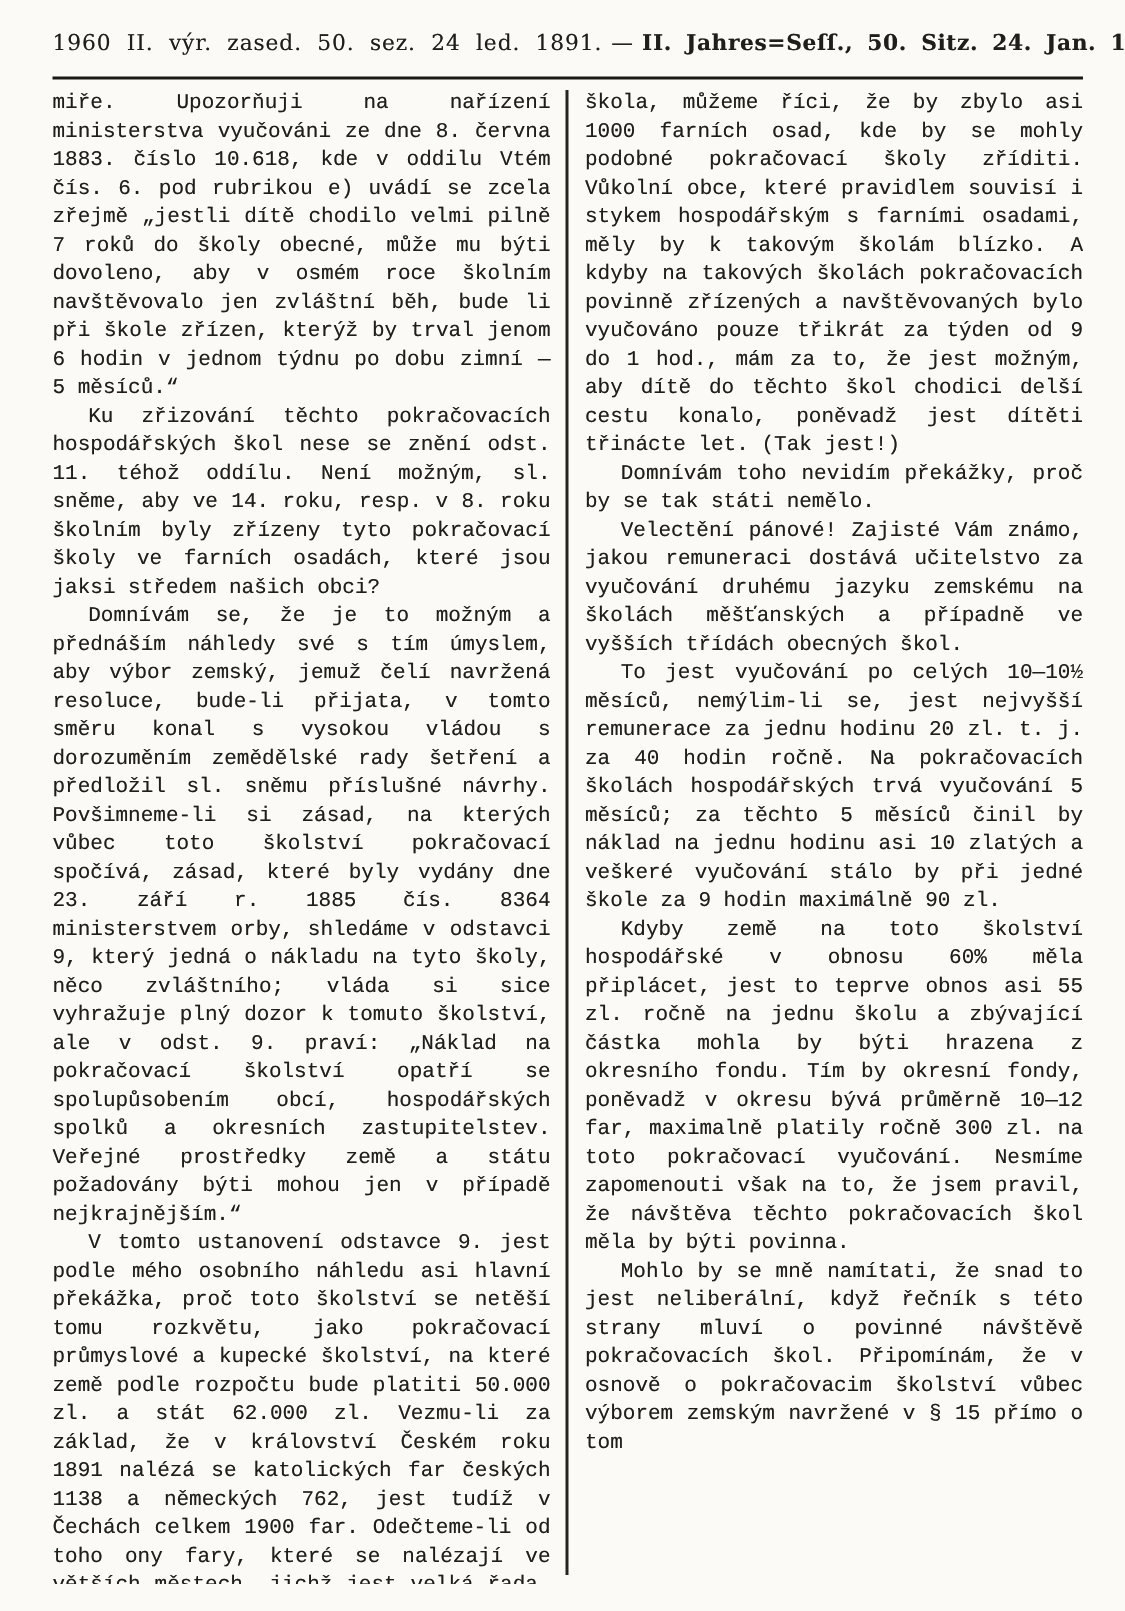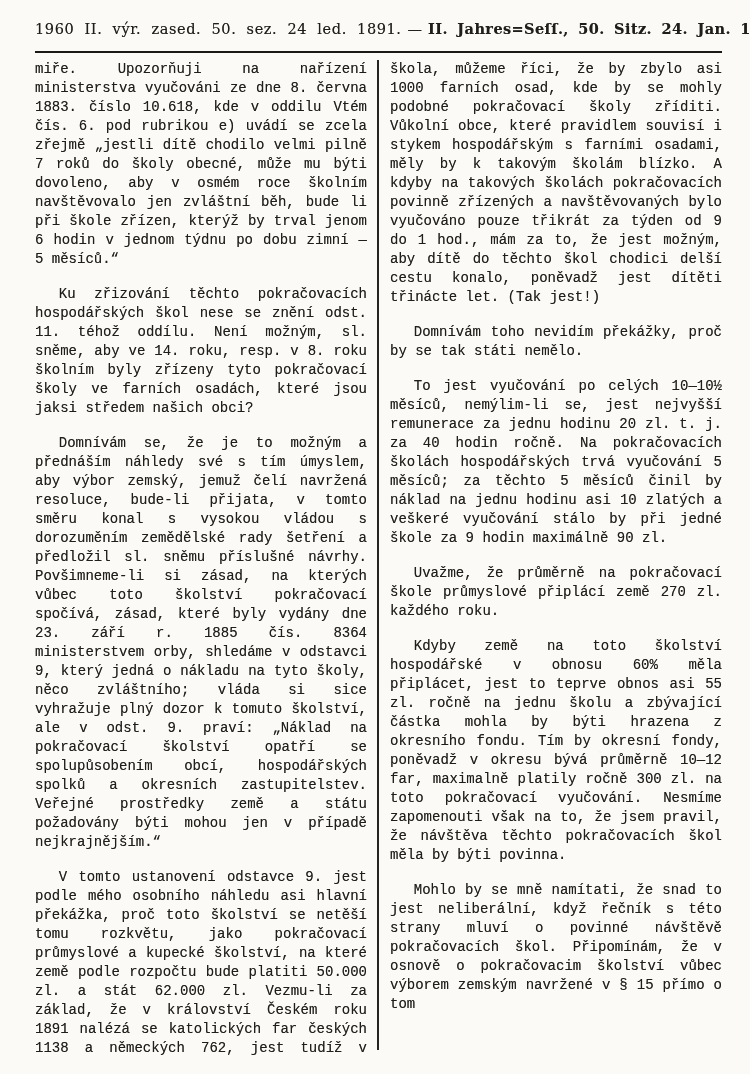--- a/index.html
+++ b/index.html
@@ -41,21 +41,21 @@
     font-family:Liberation Mono, monospace;
   }
   .col-left  { padding-right:10px; }
   .col-right { padding-left:11px; }
   .col-divider {
     flex:0 0 2px;
     background:#262421;
     height:990px;
   }
   .col p { margin:0; }
-  .col p.indent { text-indent:1.7em;margin-top:16px; }
+  .col p.indent { text-indent:1.7em; }
   
   .col, .running-header { text-shadow:0 0 0.35px rgba(32,30,27,0.55); }
 </style>
 </head>
 <body>
 
 <div class="page">
 
   <div class="running-header">
     <span class="hdr-czech">1960 II. výr. zased. 50. sez. 24 led. 1891.</span>
@@ -72,21 +72,21 @@
       <p class="indent">Ku zřizování těchto pokračovacích hospodářských škol nese se znění odst. 11. téhož oddílu. Není možným, sl. sněme, aby ve 14. roku, resp. v 8. roku školním byly zřízeny tyto pokračovací školy ve farních osadách, které jsou jaksi středem našich obci?</p>
       <p class="indent">Domnívám se, že je to možným a přednáším náhledy své s tím úmyslem, aby výbor zemský, jemuž čelí navržená resoluce, bude-li přijata, v tomto směru konal s vysokou vládou s dorozuměním zemědělské rady šetření a předložil sl. sněmu příslušné návrhy. Povšimneme-li si zásad, na kterých vůbec toto školství pokračovací spočívá, zásad, které byly vydány dne 23. září r. 1885 čís. 8364 ministerstvem orby, shledáme v odstavci 9, který jedná o nákladu na tyto školy, něco zvláštního; vláda si sice vyhražuje plný dozor k tomuto školství, ale v odst. 9. praví: „Náklad na pokračovací školství opatří se spolupůsobením obcí, hospodářských spolků a okresních zastupitelstev. Veřejné prostředky země a státu požadovány býti mohou jen v případě nejkrajnějším.“</p>
       <p class="indent">V tomto ustanovení odstavce 9. jest podle mého osobního náhledu asi hlavní překážka, proč toto školství se netěší tomu rozkvětu, jako pokračovací průmyslové a kupecké školství, na které země podle rozpočtu bude platiti 50.000 zl. a stát 62.000 zl. Vezmu-li za základ, že v království Českém roku 1891 nalézá se katolických far českých 1138 a německých 762, jest tudíž v Čechách celkem 1900 far. Odečteme-li od toho ony fary, které se nalézají ve větších městech, jichž jest velká řada, odečteme-li fary tam, kde jest zimní rolnická aneb střední hospodářská</p>
     </div>
 
     <div class="col-divider"></div>
 
     <div class="col col-right">
       <p>škola, můžeme říci, že by zbylo asi 1000 farních osad, kde by se mohly podobné pokračovací školy zříditi. Vůkolní obce, které pravidlem souvisí i stykem hospodářským s farními osadami, měly by k takovým školám blízko. A kdyby na takových školách pokračovacích povinně zřízených a navštěvovaných bylo vyučováno pouze třikrát za týden od 9 do 1 hod., mám za to, že jest možným, aby dítě do těchto škol chodici delší cestu konalo, poněvadž jest dítěti třinácte let. (Tak jest!)</p>
       <p class="indent">Domnívám toho nevidím překážky, proč by se tak státi nemělo.</p>
+      <p class="indent">Velectění pánové! Zajisté Vám známo, jakou remuneraci dostává učitelstvo za vyučování druhému jazyku zemskému na školách měšťanských a případně ve vyšších třídách obecných škol.</p>
       <p class="indent">To jest vyučování po celých 10—10½ měsíců, nemýlim-li se, jest nejvyšší remunerace za jednu hodinu 20 zl. t. j. za 40 hodin ročně. Na pokračovacích školách hospodářských trvá vyučování 5 měsíců; za těchto 5 měsíců činil by náklad na jednu hodinu asi 10 zlatých a veškeré vyučování stálo by při jedné škole za 9 hodin maximálně 90 zl.</p>
-      <p class="indent">Uvažme, že průměrně na pokračovací škole průmyslové připlácí země 270 zl. každého roku.</p>
       <p class="indent">Kdyby země na toto školství hospodářské v obnosu 60% měla připlácet, jest to teprve obnos asi 55 zl. ročně na jednu školu a zbývající částka mohla by býti hrazena z okresního fondu. Tím by okresní fondy, poněvadž v okresu bývá průměrně 10—12 far, maximalně platily ročně 300 zl. na toto pokračovací vyučování. Nesmíme zapomenouti však na to, že jsem pravil, že návštěva těchto pokračovacích škol měla by býti povinna.</p>
       <p class="indent">Mohlo by se mně namítati, že snad to jest neliberální, když řečník s této strany mluví o povinné návštěvě pokračovacích škol. Připomínám, že v osnově o pokračovacim školství vůbec výborem zemským navržené v § 15 přímo o tom</p>
     </div>
 
   </div>
 
 </div>
 
 </body></html>

